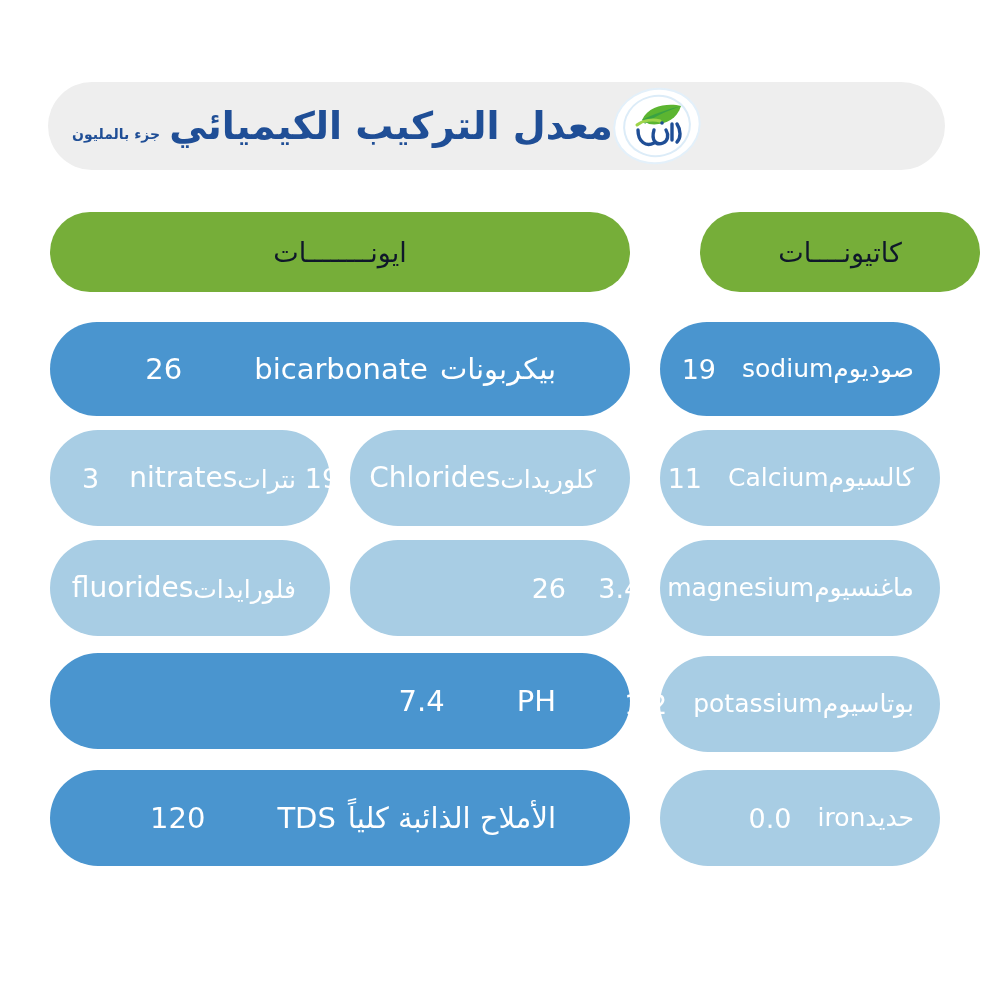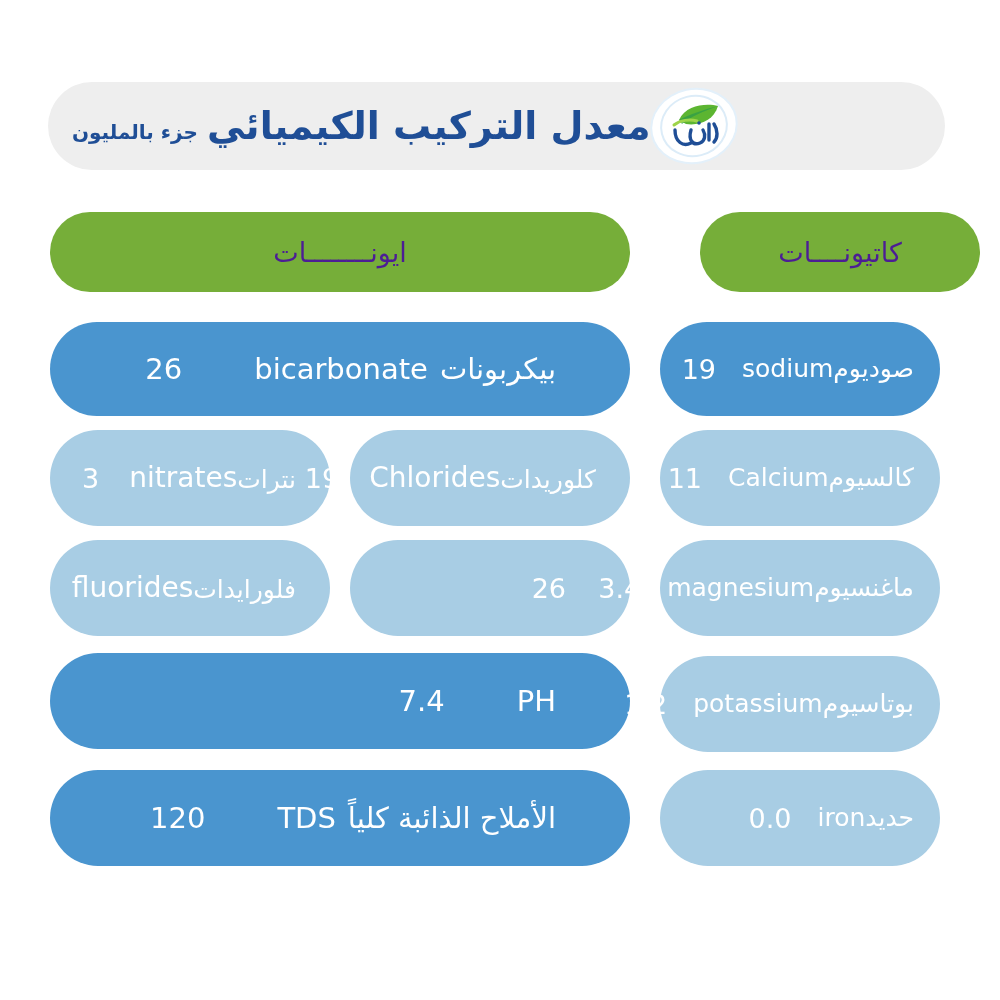--- a/index.html
+++ b/index.html
@@ -39,21 +39,21 @@
     font-weight: 700;
     letter-spacing: .2px;
     white-space: nowrap;
     display: flex;
     flex-direction: row;
     align-items: baseline;
     gap: 9px;
     direction: rtl;
   }
   #header-title .main { font-size: 38px; font-weight: 700; }
-  #header-title .unit { font-size: 20px; font-weight: 700; }
+  #header-title .unit { font-size: 14px; font-weight: 700; }
 
   
   #brand-logo {
     position: relative;
     width: 84px;
     height: 72px;
     margin-right: 22px;
     margin-left: 2px;
     flex: none;
   }
@@ -82,21 +82,21 @@
     background: #76ae39;
     justify-content: center;
   }
   .pill.blue-dark { background: #4a95cf; }
   .pill.blue-light { background: #a8cde4; }
 
   .pill .hdr-label {
     font-size: 27px;
     font-weight: 400;
     letter-spacing: 1px;
-    color: #4c1d95;
+    color: #0f172a;
   }
 
   
   .pill .names {
     display: flex;
     flex-direction: row;
     align-items: flex-end;
     line-height: 1.12;
   }
   .pill .name-ar { font-size: 25px; font-weight: 400; }

